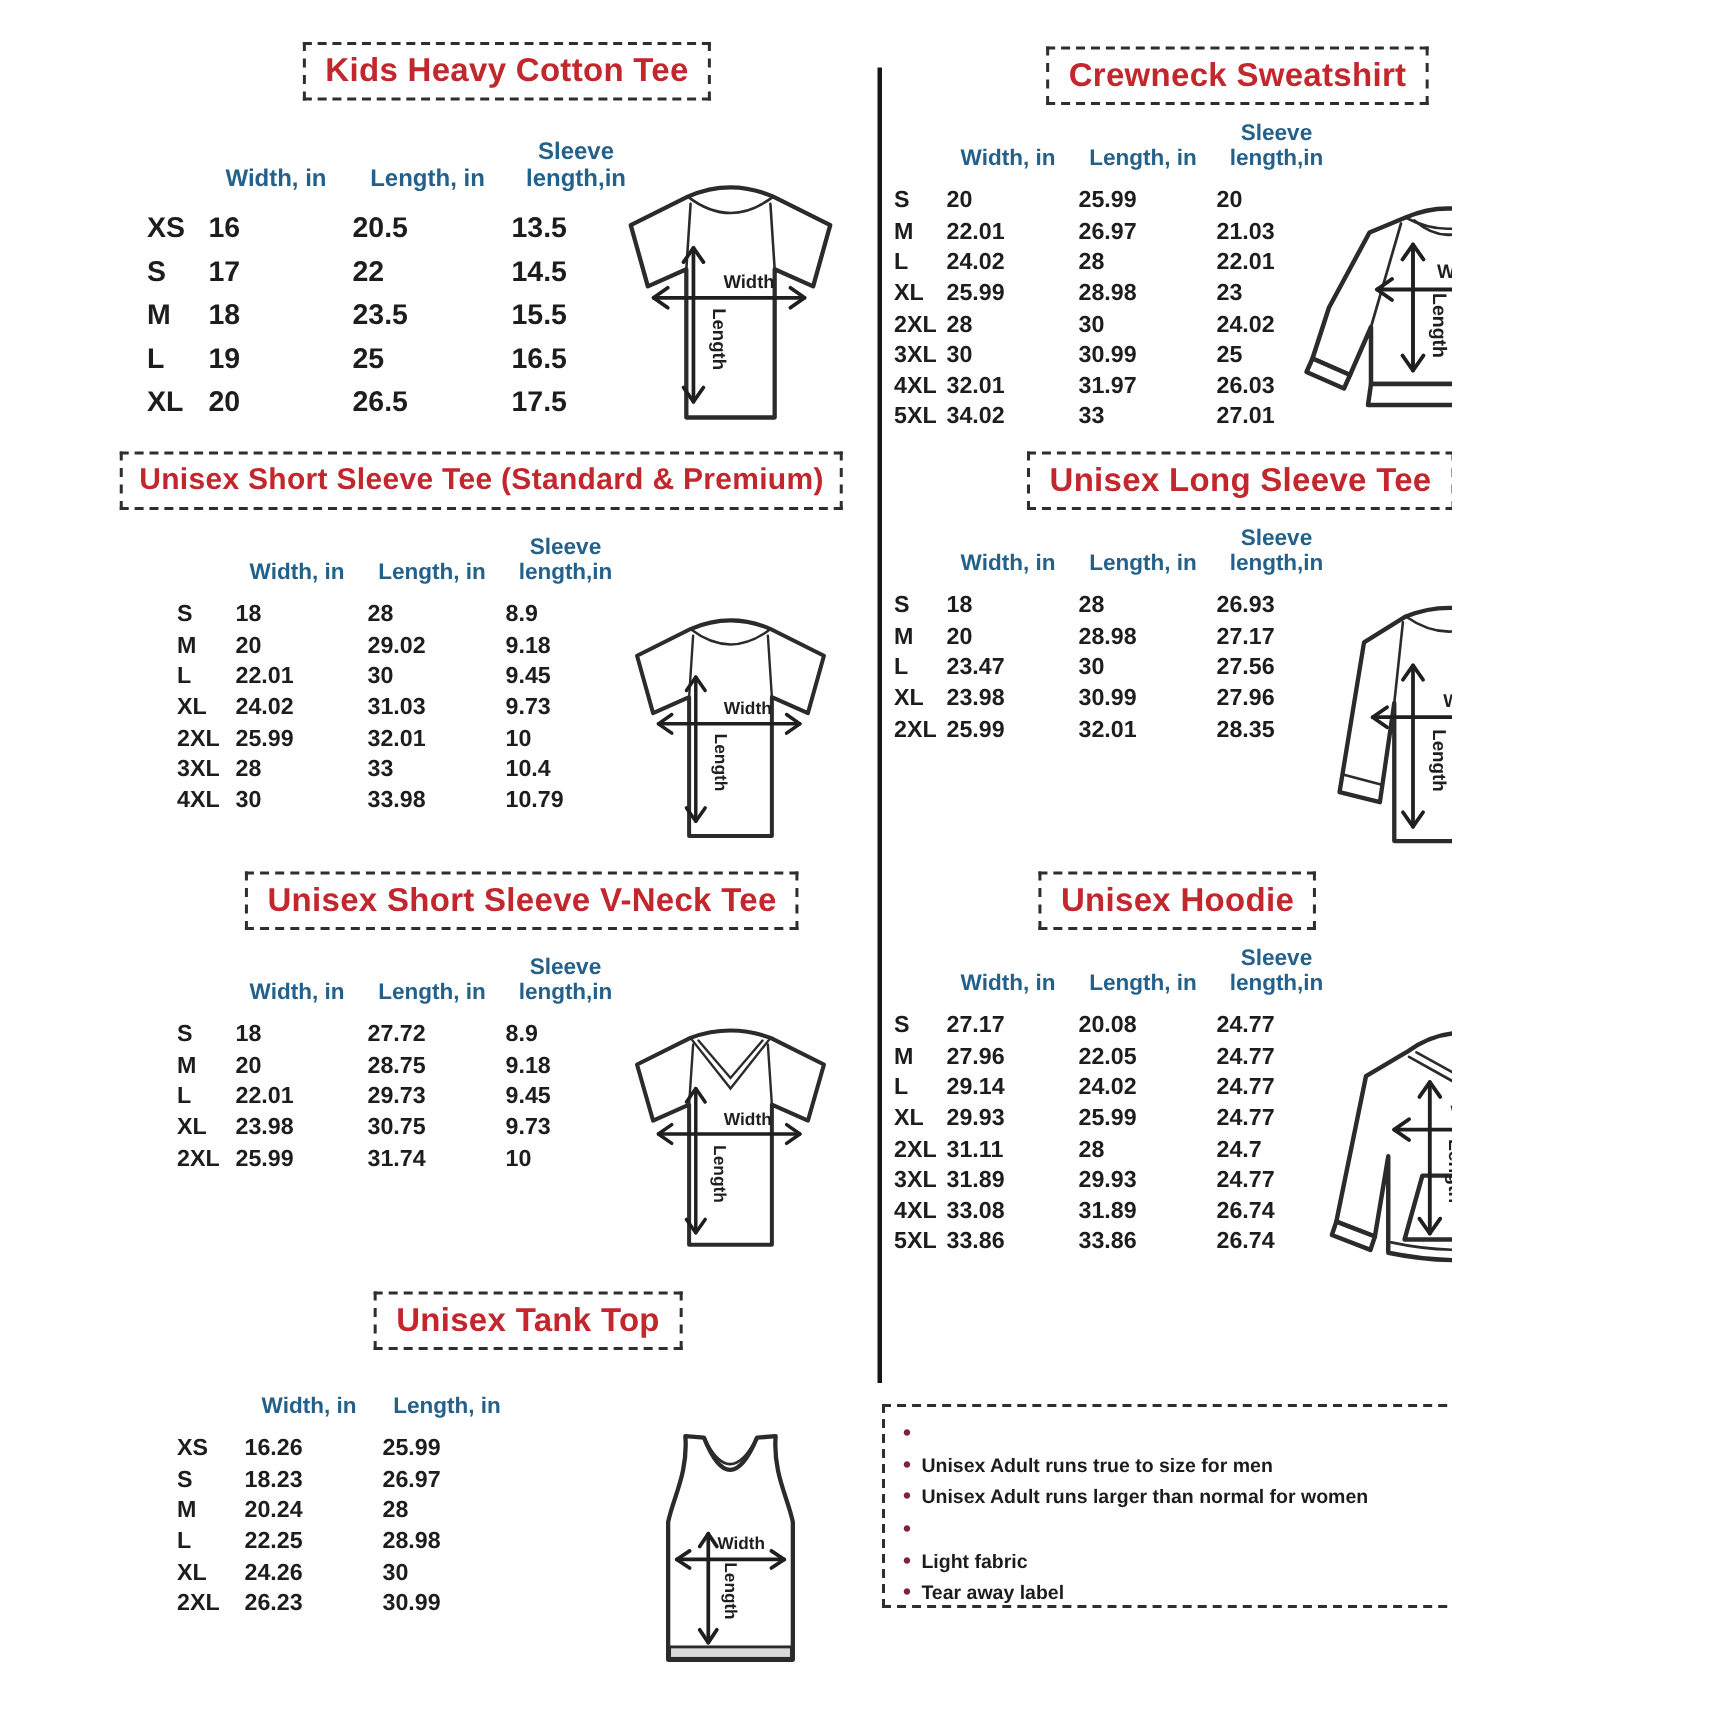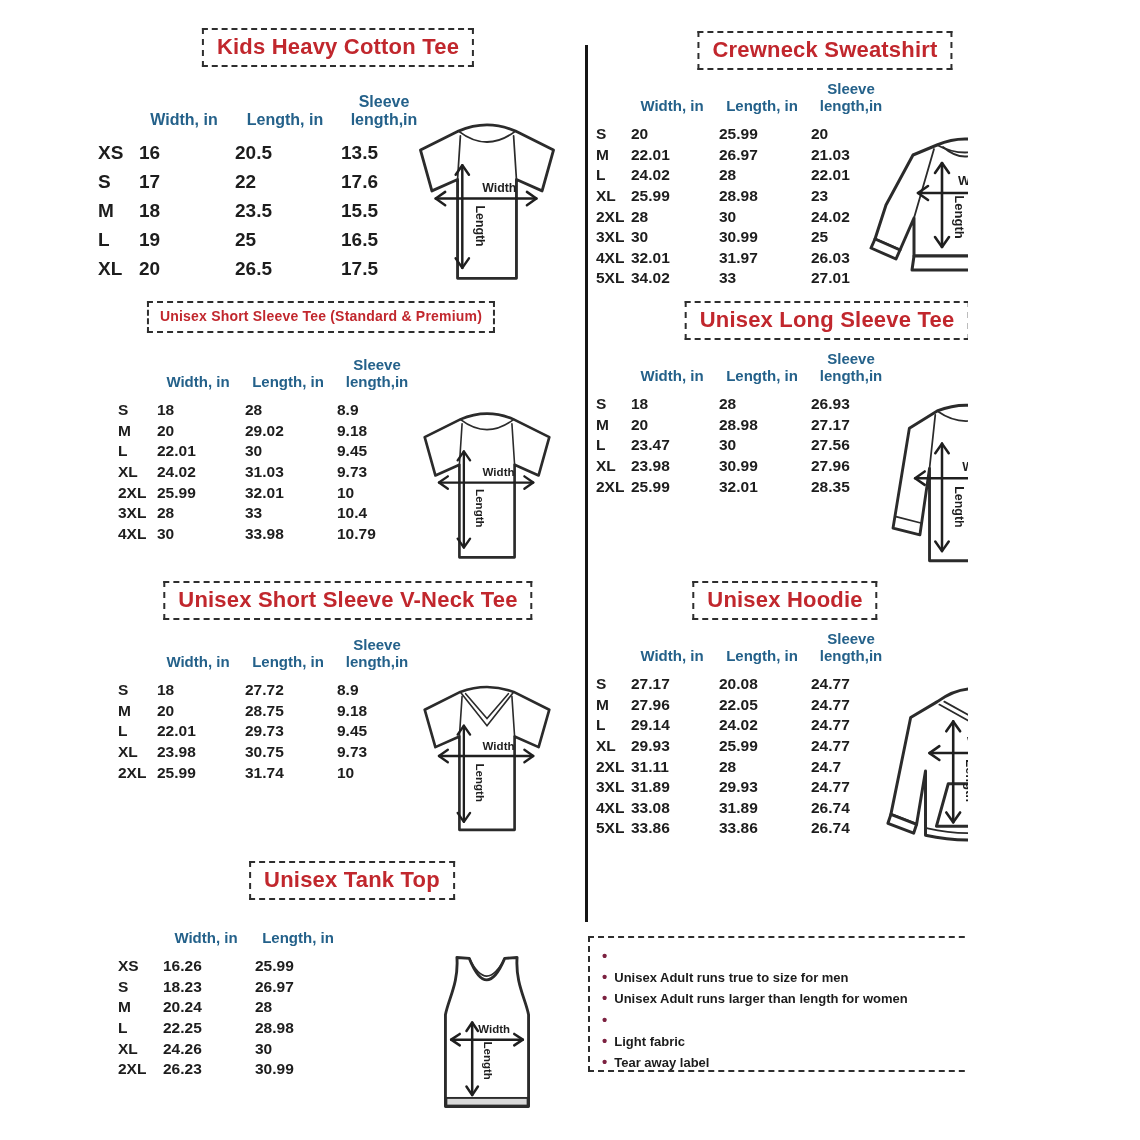--- a/index.html
+++ b/index.html
@@ -7,21 +7,21 @@
   #stage{position:relative;width:968px;height:1140px;background:#ffffff;overflow:hidden;}
 
   .divider{position:absolute;background:#161616;}
 
   .title-box{
     position:absolute;transform:translateX(-50%);
     border:2px dashed #2e2e2e;background:#fff;
     color:#c1272d;font-weight:700;font-size:22px;line-height:1.1;
     padding:5px 13px 6px;white-space:nowrap;letter-spacing:.2px;
   }
-  .title-box.small{font-size:14px;padding:6px 11px 7px;}
+  .title-box.small{font-size:20px;padding:6px 11px 7px;}
 
   .size-table{position:absolute;}
   .thead,.trow{display:grid;}
   .thead{align-items:end;}
   .hc{
     text-align:center;color:#24618a;font-weight:700;
     font-size:15px;line-height:1.12;padding-bottom:9px;
   }
   .sc,.vc{font-weight:700;color:#1d1d1d;}
   .sc{padding-left:6px;}
@@ -79,21 +79,21 @@
         <div class="trow">
           <div class="sc">XS</div>
           <div class="vc">16</div>
           <div class="vc">20.5</div>
           <div class="vc">13.5</div>
         </div>
         <div class="trow">
           <div class="sc">S</div>
           <div class="vc">17</div>
           <div class="vc">22</div>
-          <div class="vc">17.6</div>
+          <div class="vc">14.5</div>
         </div>
         <div class="trow">
           <div class="sc">M</div>
           <div class="vc">18</div>
           <div class="vc">23.5</div>
           <div class="vc">15.5</div>
         </div>
         <div class="trow">
           <div class="sc">L</div>
           <div class="vc">19</div>
@@ -546,21 +546,21 @@
   <div class="notes-box" style="left:588px;top:936px;width:467px;height:136px;">
       <div class="note">
         <div class="bullet">•</div>
       </div>
       <div class="note">
         <div class="bullet">•</div>
         <div class="ntext">Unisex Adult runs true to size for men</div>
       </div>
       <div class="note">
         <div class="bullet">•</div>
-        <div class="ntext">Unisex Adult runs larger than length for women</div>
+        <div class="ntext">Unisex Adult runs larger than normal for women</div>
       </div>
       <div class="note">
         <div class="bullet">•</div>
       </div>
       <div class="note">
         <div class="bullet">•</div>
         <div class="ntext">Light fabric</div>
       </div>
       <div class="note">
         <div class="bullet">•</div>

